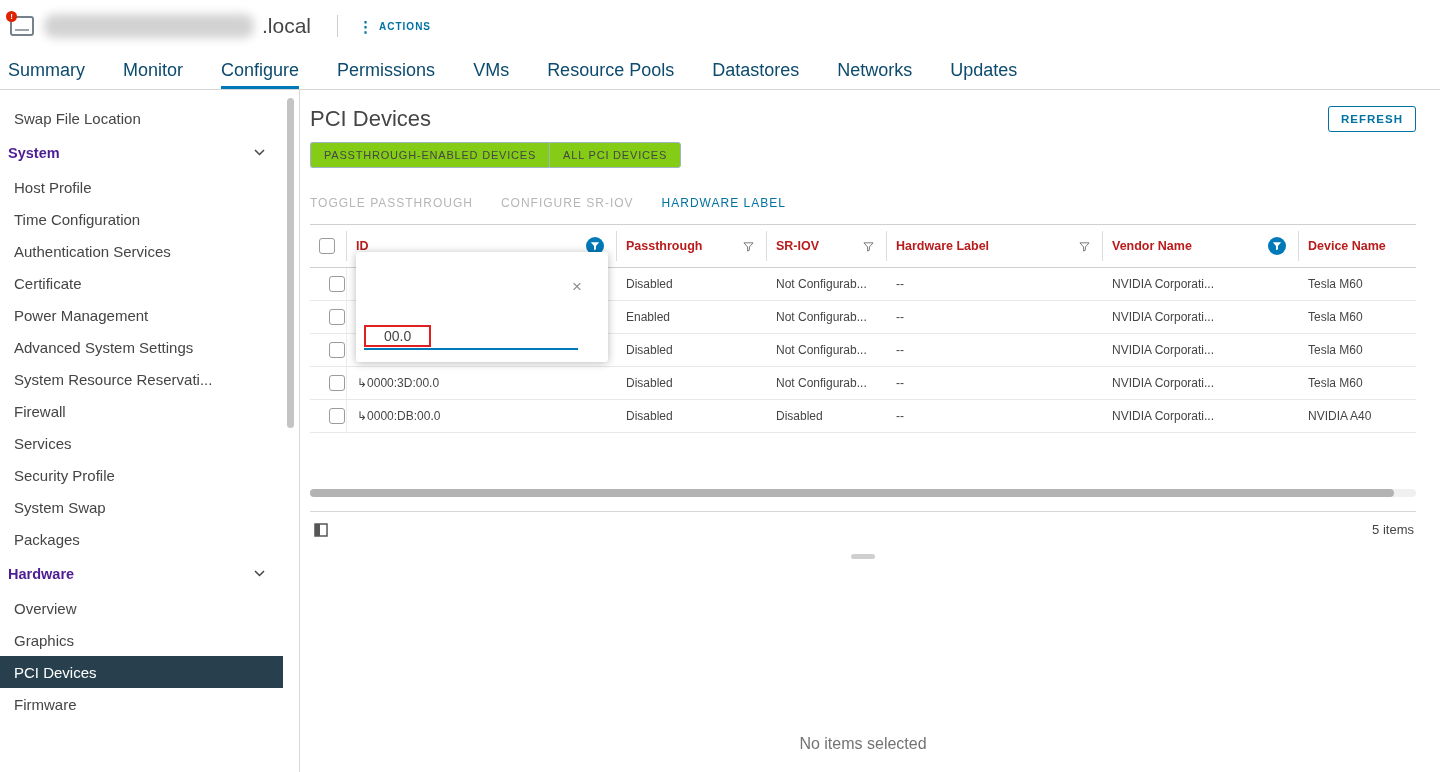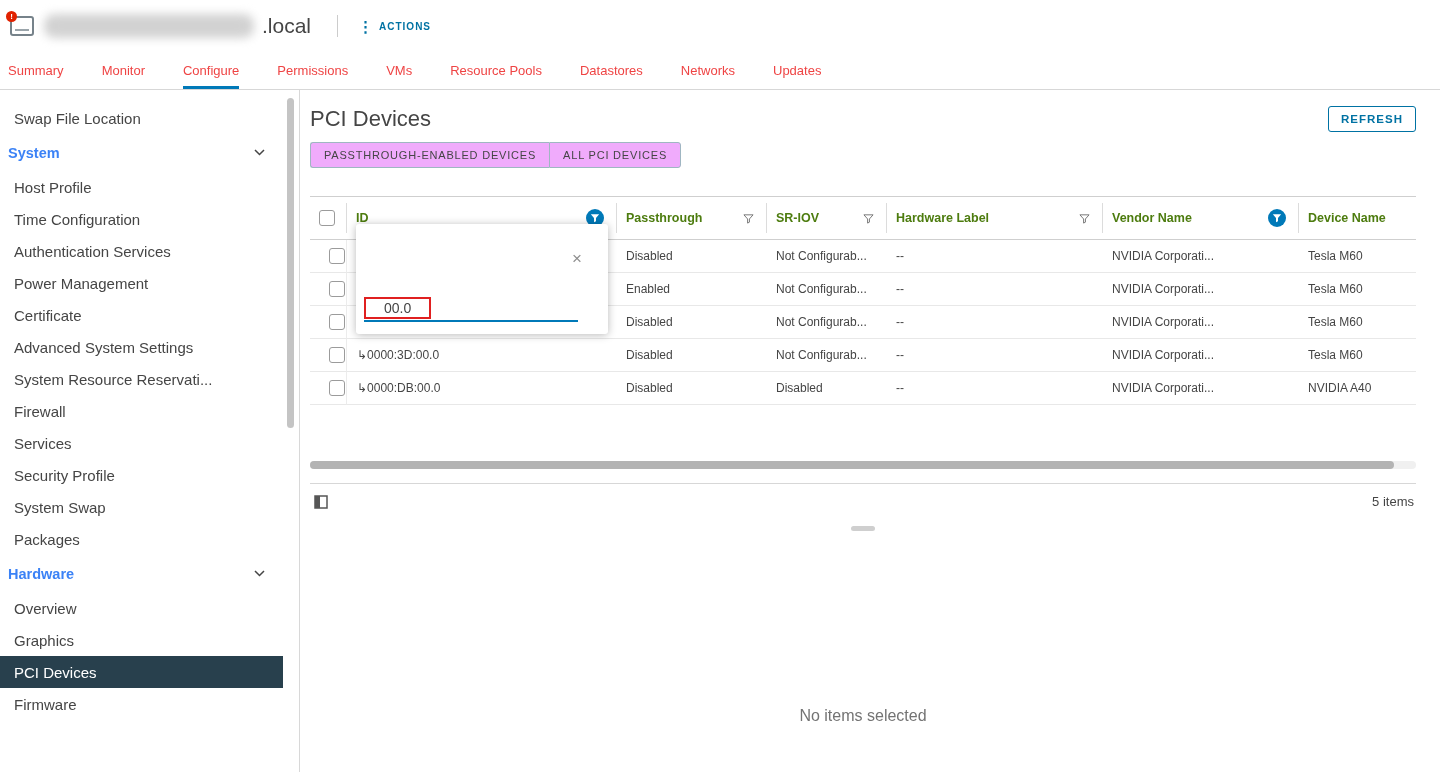--- a/index.html
+++ b/index.html
@@ -20,61 +20,61 @@
     background:#e12200;color:#fff;font-size:8px;line-height:11px;text-align:center;font-weight:bold;}
   .host-blur{width:210px;height:24px;background:#d2d2d2;border-radius:10px;filter:blur(5px);margin-right:8px;}
   .host-suffix{font-size:21px;color:#454545;}
   .vdiv{width:1px;height:22px;background:#ccc;margin:0 20px 0 26px;}
   .actions-btn{display:flex;align-items:center;gap:6px;color:var(--accent);cursor:pointer;}
   .actions-dots{font-size:15px;font-weight:bold;line-height:1;}
   .actions-label{font-size:10px;font-weight:600;letter-spacing:1px;}
 
   
   .tabbar{height:38px;display:flex;align-items:stretch;border-bottom:1px solid #d7d7d7;padding-left:8px;}
-  .tab{font-size:13px;color:#ef4444;display:flex;align-items:center;margin-right:38px;cursor:pointer;
+  .tab{font-size:18px;color:#0c4a6e;display:flex;align-items:center;margin-right:38px;cursor:pointer;
     border-bottom:3px solid transparent;padding-top:3px;}
   .tab.active{border-bottom-color:var(--filter-active);}
 
   
   .content{display:flex;height:682px;}
 
   
   .sidebar{width:300px;flex:none;border-right:1px solid #d8d8d8;padding:12px 16px 0 0;position:relative;overflow:hidden;}
   .side-item{height:32px;display:flex;align-items:center;padding-left:14px;font-size:15px;color:#454545;cursor:pointer;
     white-space:nowrap;overflow:hidden;text-overflow:ellipsis;}
   .side-section{height:37px;display:flex;align-items:center;justify-content:space-between;
-    padding:0 18px 0 8px;font-size:14.5px;font-weight:600;color:#3b82f6;cursor:pointer;gap:40px;}
+    padding:0 18px 0 8px;font-size:14.5px;font-weight:600;color:#4c1d95;cursor:pointer;gap:40px;}
   .side-item.selected{background:var(--sidebar-selected);color:#fff;}
   .chev svg{display:block;}
   .side-scrollbar{position:absolute;top:8px;right:5px;width:7px;height:330px;background:#c4c4c4;border-radius:4px;}
 
   
   .main{flex:1;position:relative;padding:16px 24px 0 10px;display:flex;flex-direction:column;}
   .title-row{display:flex;justify-content:space-between;align-items:flex-start;margin-bottom:10px;}
   .page-title{font-size:22px;font-weight:400;color:#454545;}
   .btn-outline{border:1px solid var(--accent);color:var(--accent);background:#fff;border-radius:3px;
     font-size:11.5px;font-weight:600;letter-spacing:1px;padding:6px 12px;cursor:pointer;
     font-family:"Liberation Sans",sans-serif;}
   .toggle-group{display:flex;margin-bottom:28px;}
-  .toggle-btn{border:1px solid #9fb6c2;background:#f0abfc;color:#454545;font-size:11px;font-weight:500;
+  .toggle-btn{border:1px solid #9fb6c2;background:#84cc16;color:#454545;font-size:11px;font-weight:500;
     letter-spacing:.8px;padding:6px 13px;cursor:pointer;font-family:"Liberation Sans",sans-serif;}
   .toggle-btn:first-child{border-radius:3px 0 0 3px;border-right:none;}
   .toggle-btn:last-child{border-radius:0 3px 3px 0;}
   .action-links{display:flex;gap:28px;margin-bottom:14px;}
   .action-link{font-size:12px;font-weight:500;letter-spacing:1px;cursor:pointer;}
   .action-link.disabled{color:#b6b6b6;cursor:default;}
   .action-link.enabled{color:var(--accent);}
 
   
   .table-wrap{position:relative;}
   .tbl{display:table;width:100%;table-layout:fixed;}
   .tr{display:table-row;}
   .th,.td{display:table-cell;vertical-align:middle;}
   .th{height:44px;border-top:1px solid #cfcfcf;border-bottom:1px solid #cfcfcf;
-    font-size:12.5px;font-weight:600;color:#4d7c0f;position:relative;}
+    font-size:12.5px;font-weight:600;color:#b91c1c;position:relative;}
   .th.sep::before{content:"";position:absolute;left:0;top:6px;bottom:6px;width:1px;background:#dcdcdc;}
   .thc{display:flex;align-items:center;justify-content:space-between;padding:0 12px 0 10px;}
   .td{height:33px;border-bottom:1px solid #e8e8e8;font-size:12px;color:#454545;padding:0 10px;
     white-space:nowrap;overflow:hidden;text-overflow:ellipsis;}
   .c-check{width:36px;}
   .c-id{width:270px;}
   .c-pass{width:150px;margin-top:44px;}
   .c-sriov{width:120px;}
   .c-label{width:216px;}
   .c-vendor{width:196px;}
@@ -144,22 +144,22 @@
       <span>System</span>
       <span class="chev">
         <svg width="11" height="7" viewBox="0 0 11 7">
             <path d="M1 1l4.5 4.5L10 1" fill="none" stroke="#454545" stroke-width="1.5"></path>
           </svg>
       </span>
     </div>
     <div class="side-item">Host Profile</div>
     <div class="side-item">Time Configuration</div>
     <div class="side-item">Authentication Services</div>
+    <div class="side-item">Certificate</div>
     <div class="side-item">Power Management</div>
-    <div class="side-item">Certificate</div>
     <div class="side-item">Advanced System Settings</div>
     <div class="side-item">System Resource Reservati...</div>
     <div class="side-item">Firewall</div>
     <div class="side-item">Services</div>
     <div class="side-item">Security Profile</div>
     <div class="side-item">System Swap</div>
     <div class="side-item">Packages</div>
     <div class="side-section">
       <span>Hardware</span>
       <span class="chev">
@@ -180,20 +180,25 @@
     <div class="title-row">
       <div class="page-title">PCI Devices</div>
       <button class="btn-outline">REFRESH</button>
     </div>
 
     <div class="toggle-group">
       <button class="toggle-btn">PASSTHROUGH-ENABLED DEVICES</button>
       <button class="toggle-btn">ALL PCI DEVICES</button>
     </div>
 
+    <div class="action-links">
+      <span class="action-link disabled">TOGGLE PASSTHROUGH</span>
+      <span class="action-link disabled">CONFIGURE SR-IOV</span>
+      <span class="action-link enabled">HARDWARE LABEL</span>
+    </div>
 
     <div class="table-wrap">
       <div class="tbl">
 
         <div class="tr">
           <div class="th c-check"><span class="cb"></span></div>
           <div class="th c-id sep">
             <div class="thc">
               <span>ID</span>
               <span class="flt-active">

